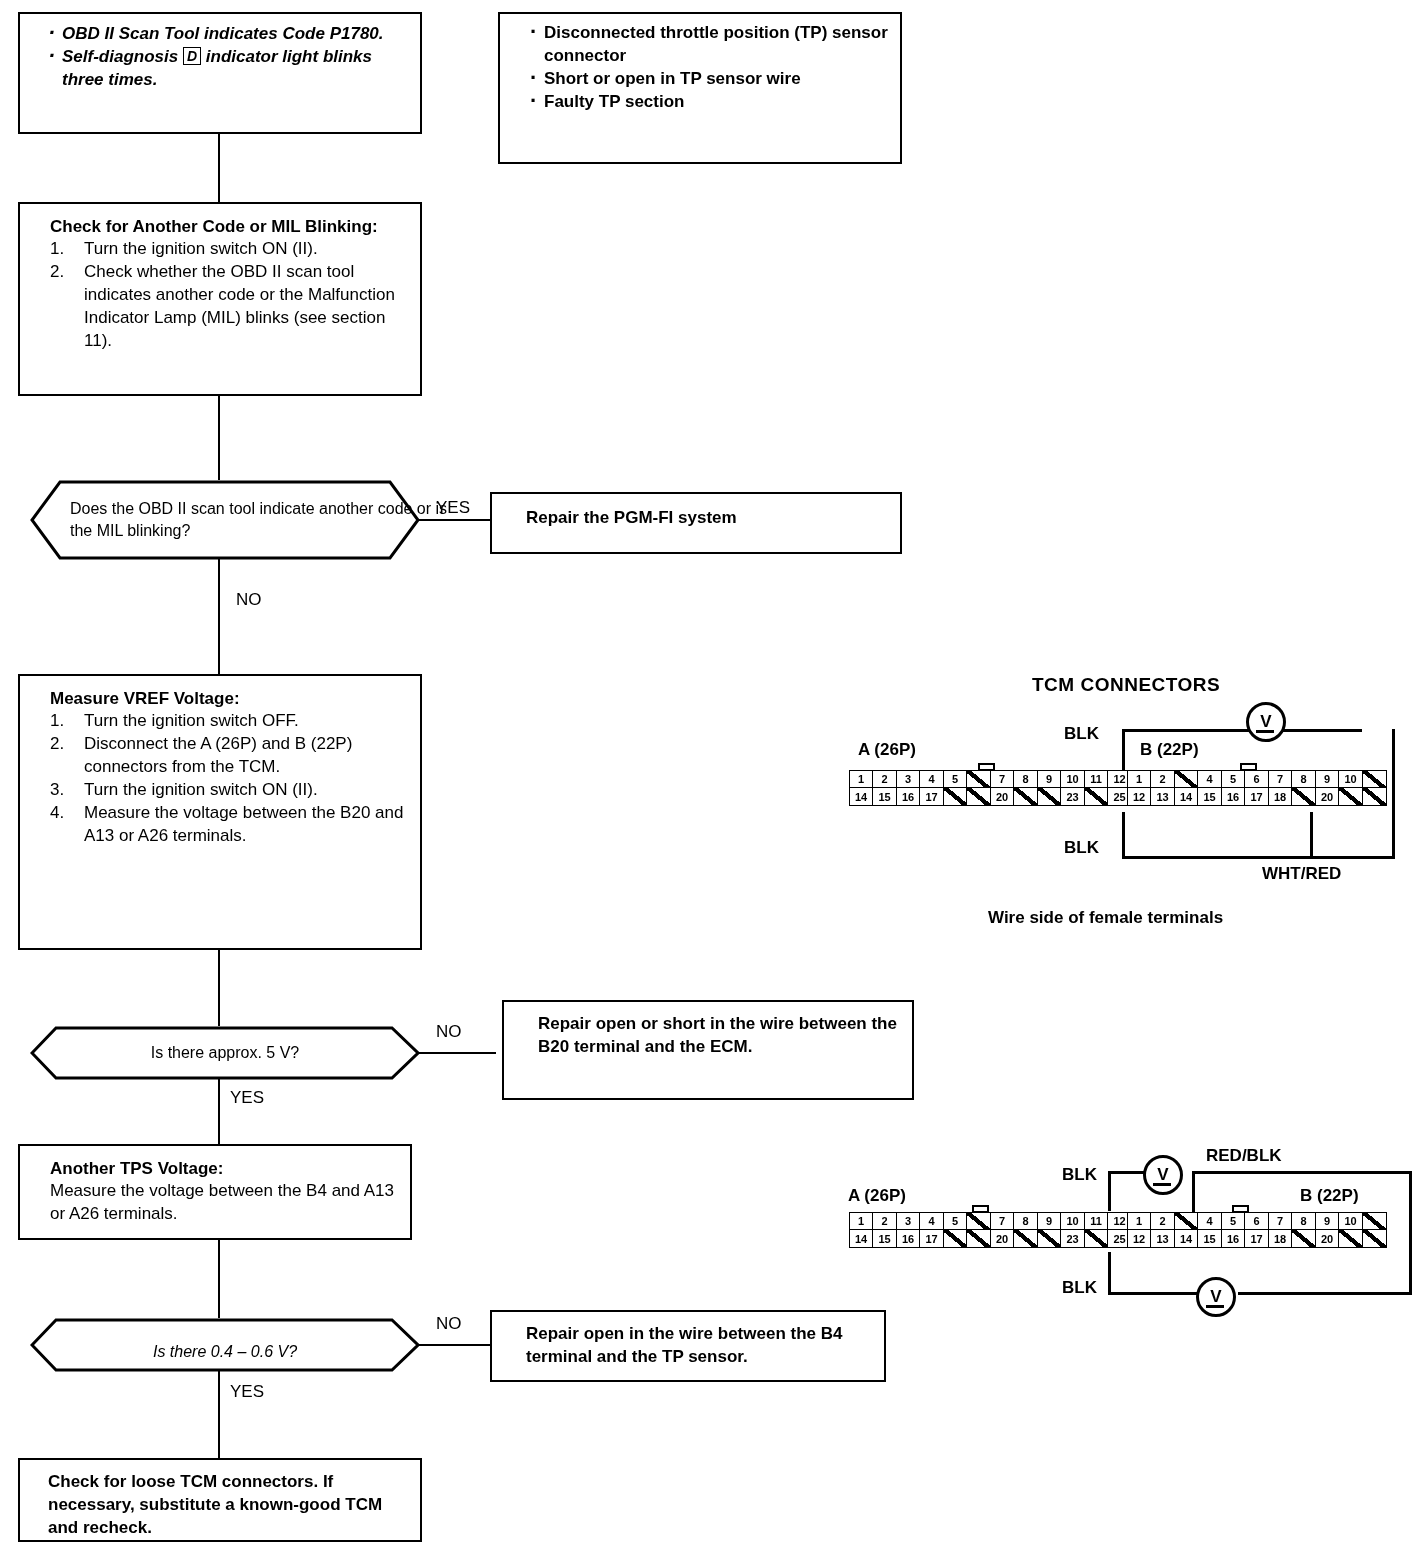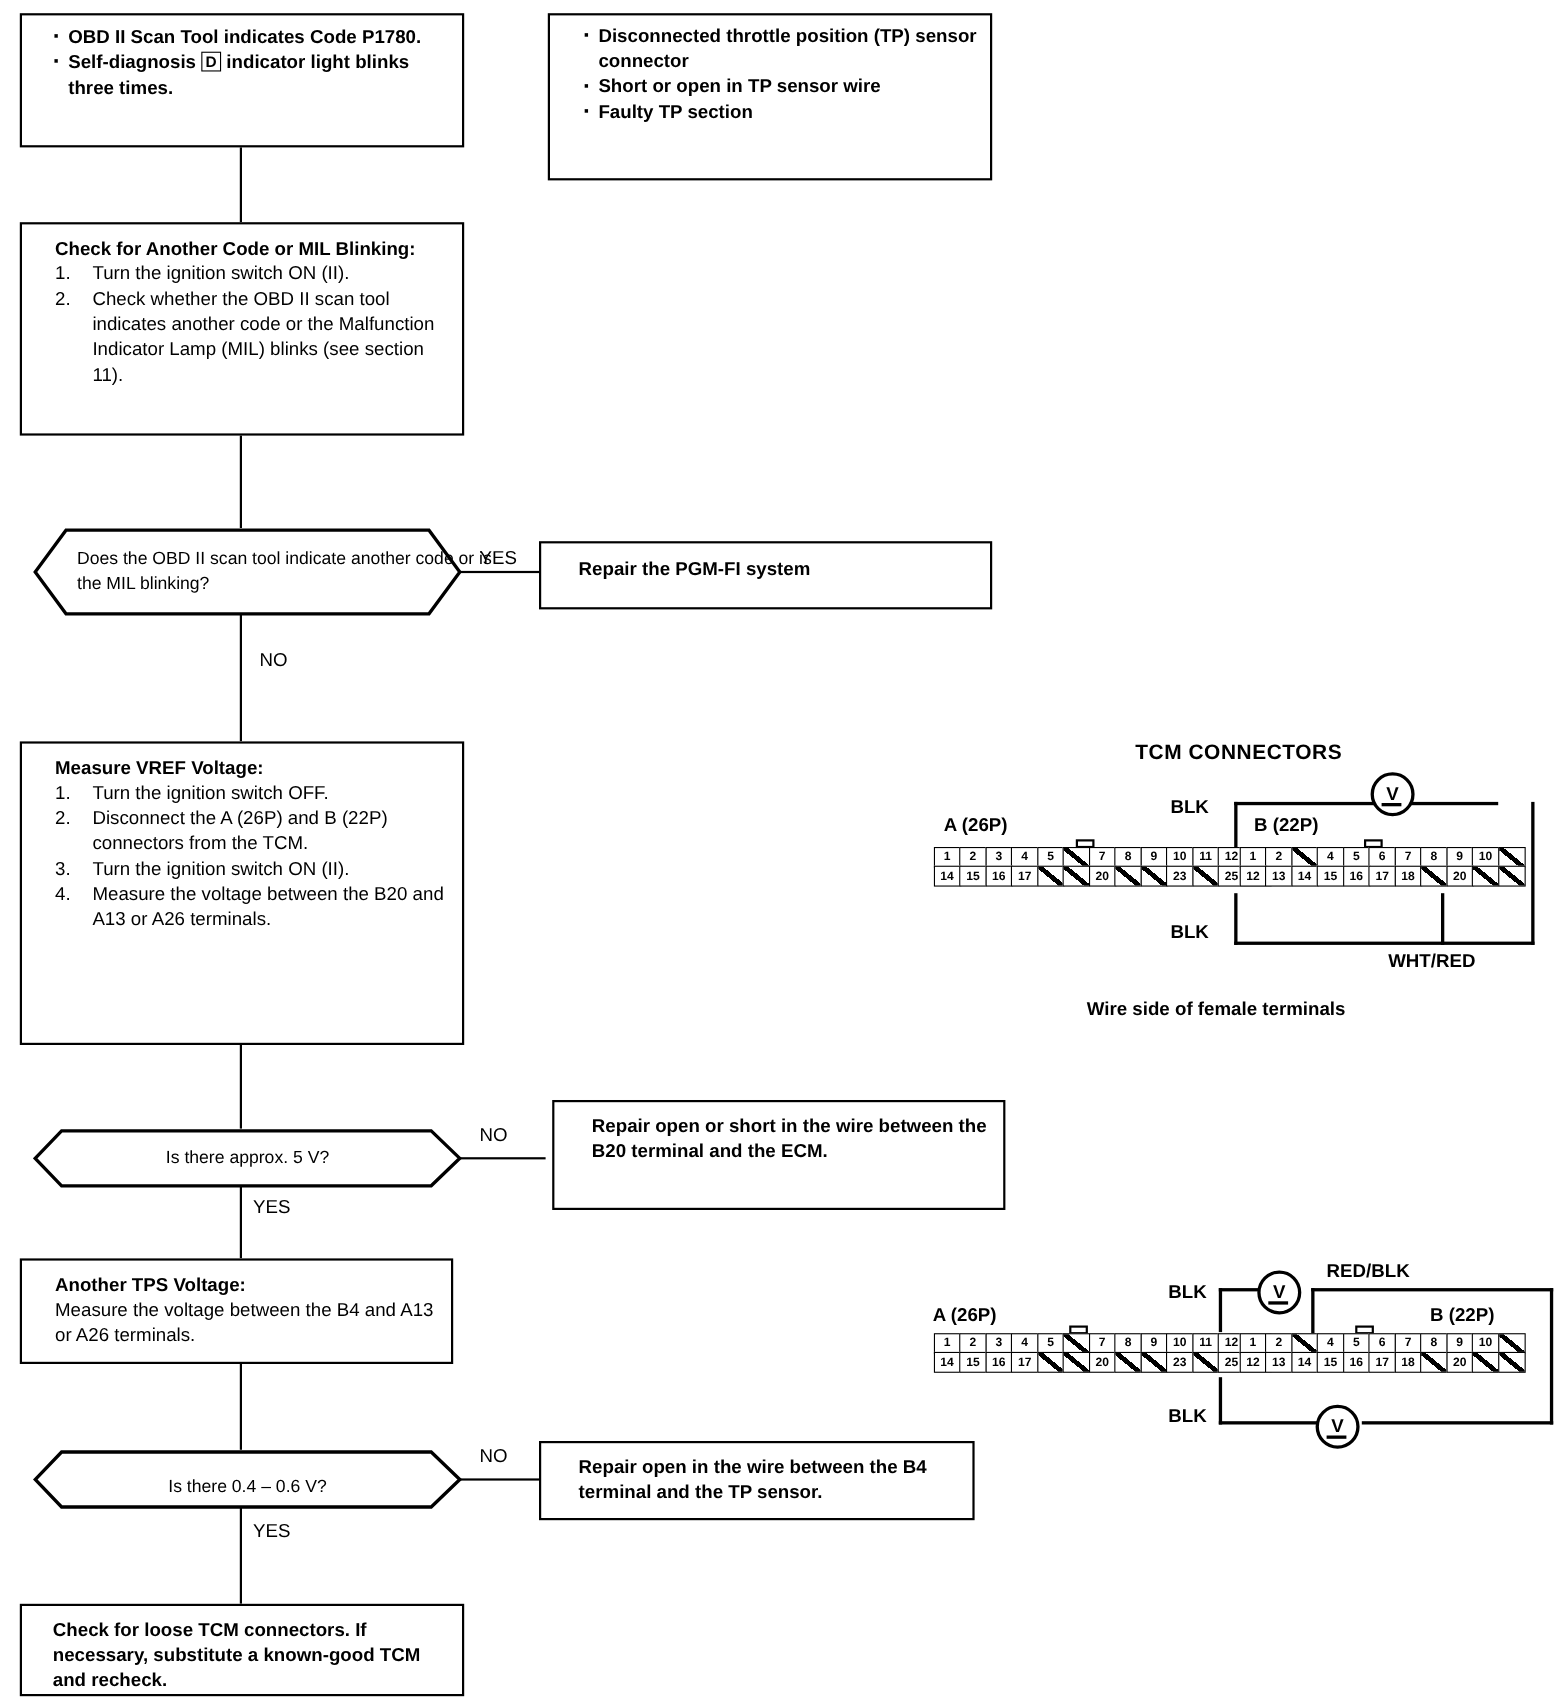--- a/index.html
+++ b/index.html
@@ -48,21 +48,21 @@
   .conntitle{position:absolute;font-weight:bold;font-size:19px;letter-spacing:.5px;}
   .capt{position:absolute;font-weight:bold;font-size:17px;}
   .blabel{position:absolute;font-size:17px;}
   .dbadge{display:inline-block;border:1.5px solid #000;padding:0 3px;
           font-weight:bold;font-size:14px;line-height:16px;vertical-align:1px;}
 </style>
 </head>
 <body>
 
 <div class="box" style="left:18px;top:12px;width:404px;height:122px;">
-  <div class="inner" style="padding:8px 7px 4px 26px;">
+  <div class="inner" style="padding:8px 7px 4px 26px;font-style:italic;">
     <ul class="bul">
       <li>OBD II Scan Tool indicates Code P1780.</li>
       <li>
         <span>Self-diagnosis</span>
         <span class="dbadge">D</span>
         <span>indicator light blinks three times.</span>
       </li>
     </ul>
   </div>
 </div>
@@ -145,21 +145,21 @@
 
 <div class="box" style="left:18px;top:1144px;width:394px;height:96px;">
   <div class="inner" style="padding:12px 12px 4px 30px;">
     <div class="ttl">Another TPS Voltage:</div>
     <div class="ln">Measure the voltage between the B4 and A13 or A26 terminals.</div>
   </div>
 </div>
 
 <div class="wire" style="left:218px;top:1240px;width:2px;height:78px;"></div>
 
-<div class="hexwrap" style="left:30px;top:1318px;width:390px;height:68px;">
+<div class="hexwrap" style="left:30px;top:1318px;width:390px;height:68px;font-style:italic;">
   <svg width="390" height="54" viewBox="0 0 390 54">
     <polygon points="26,2 362,2 388,27 362,52 26,52 2,27" fill="#fff" stroke="#000" stroke-width="3"></polygon>
   </svg>
   <div class="hexlbl">Is there 0.4 – 0.6 V?</div>
 </div>
 
 <div class="wire" style="left:418px;top:1344px;width:78px;height:2px;"></div>
 <div class="blabel" style="left:436px;top:1314px;">NO</div>
 
 <div class="box" style="left:490px;top:1310px;width:396px;height:72px;">

